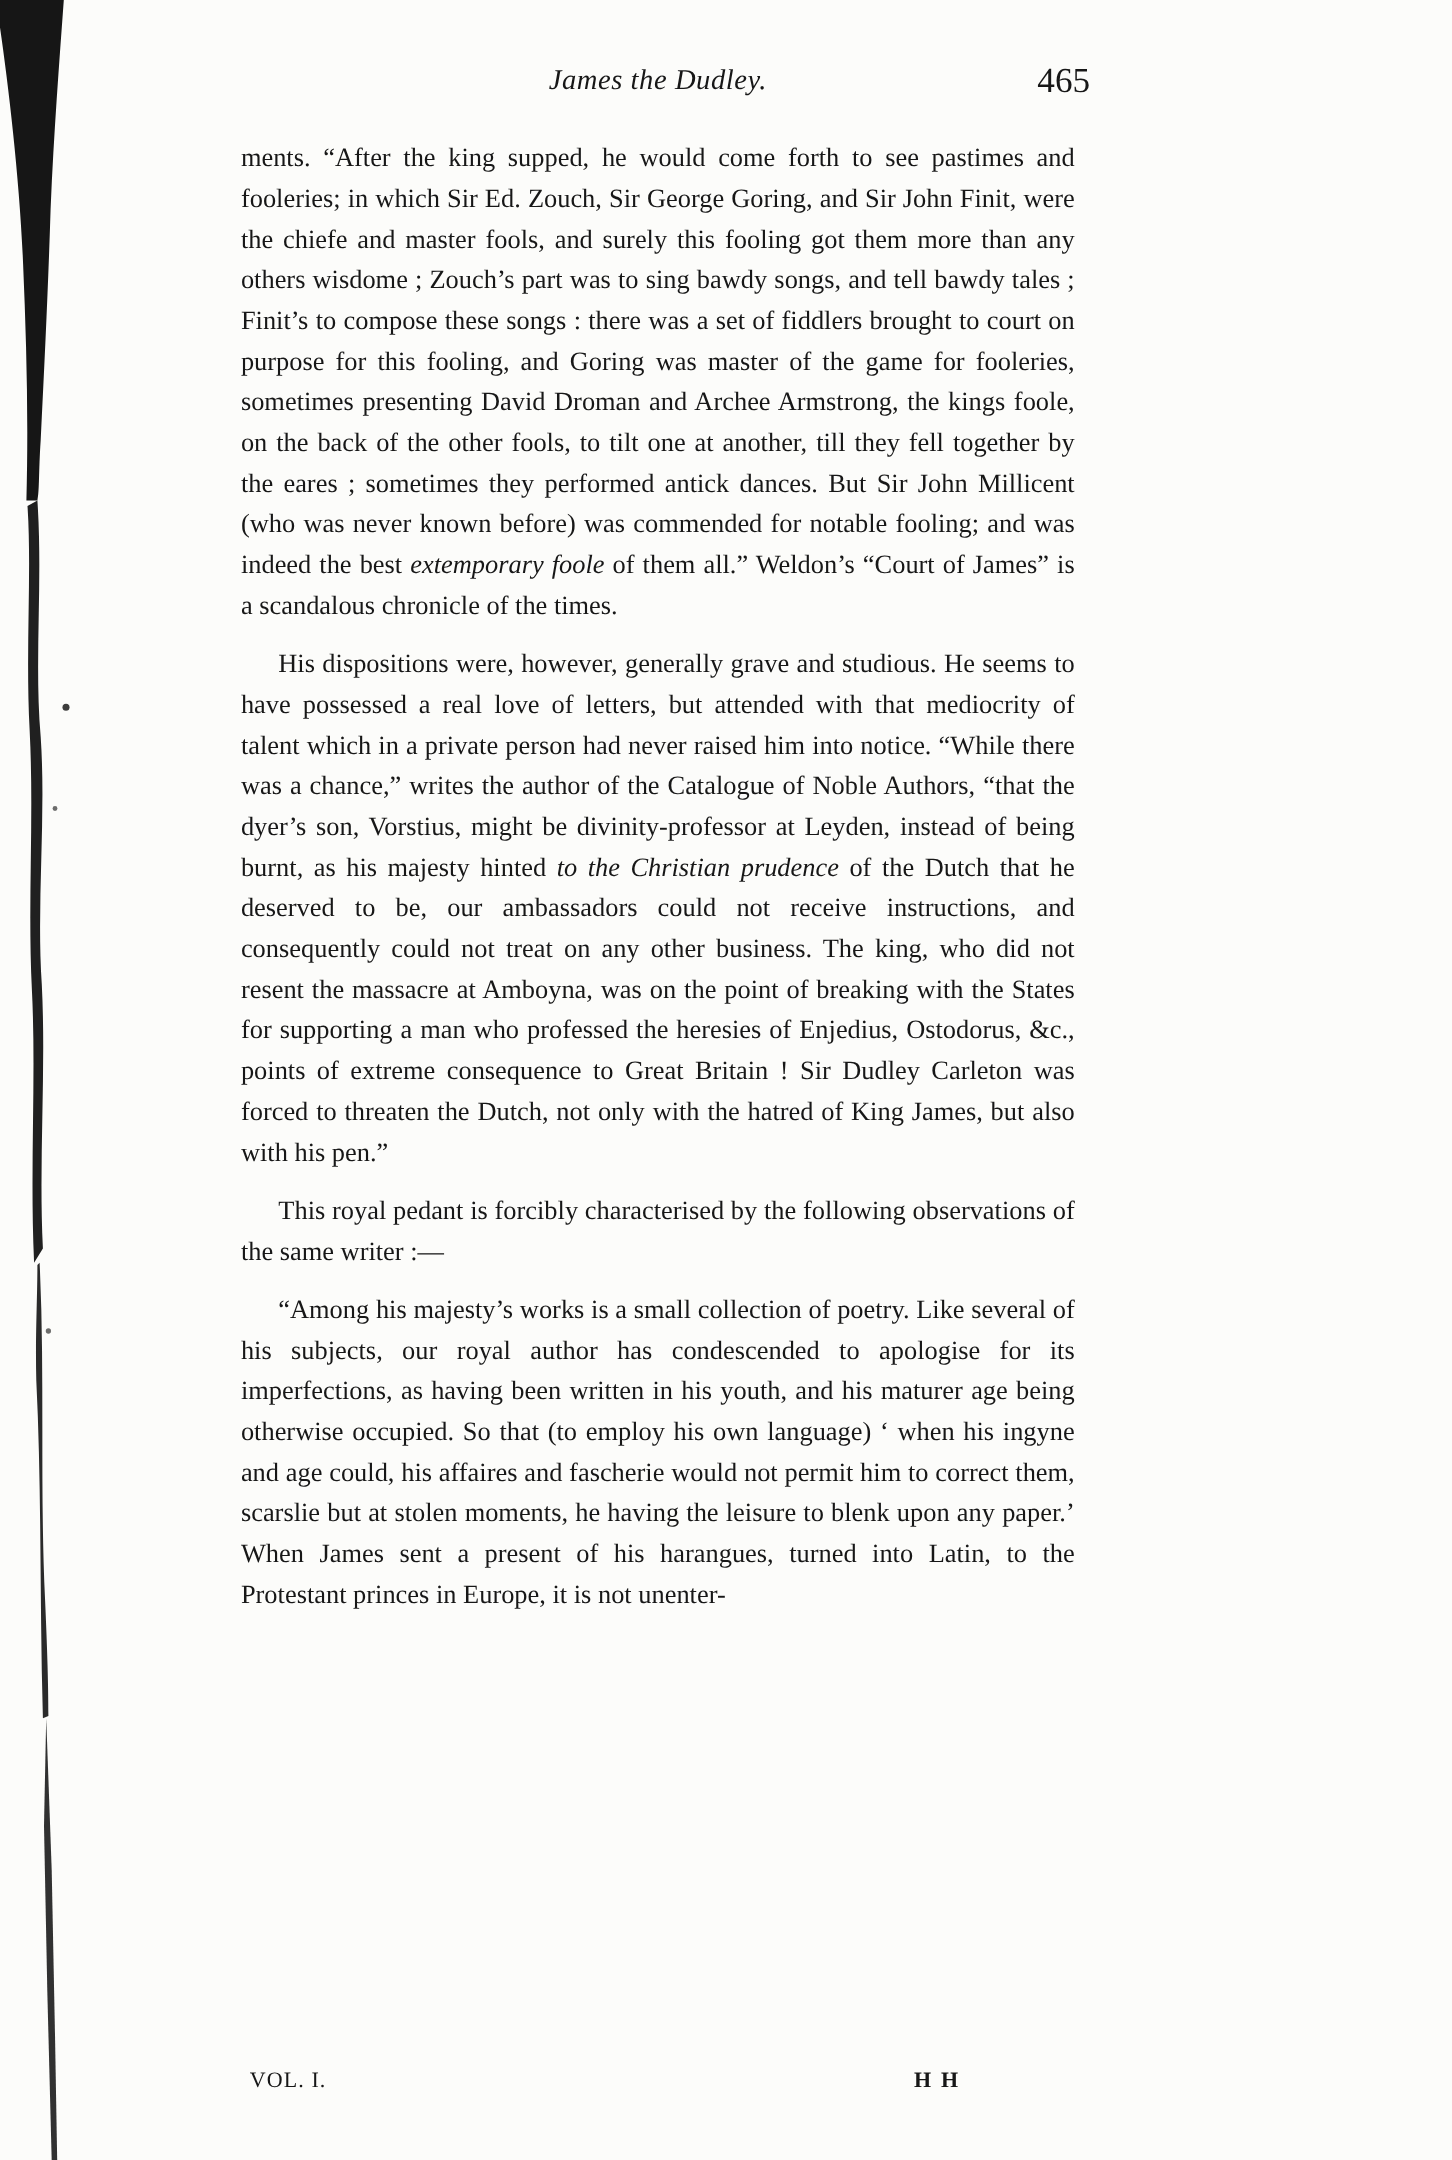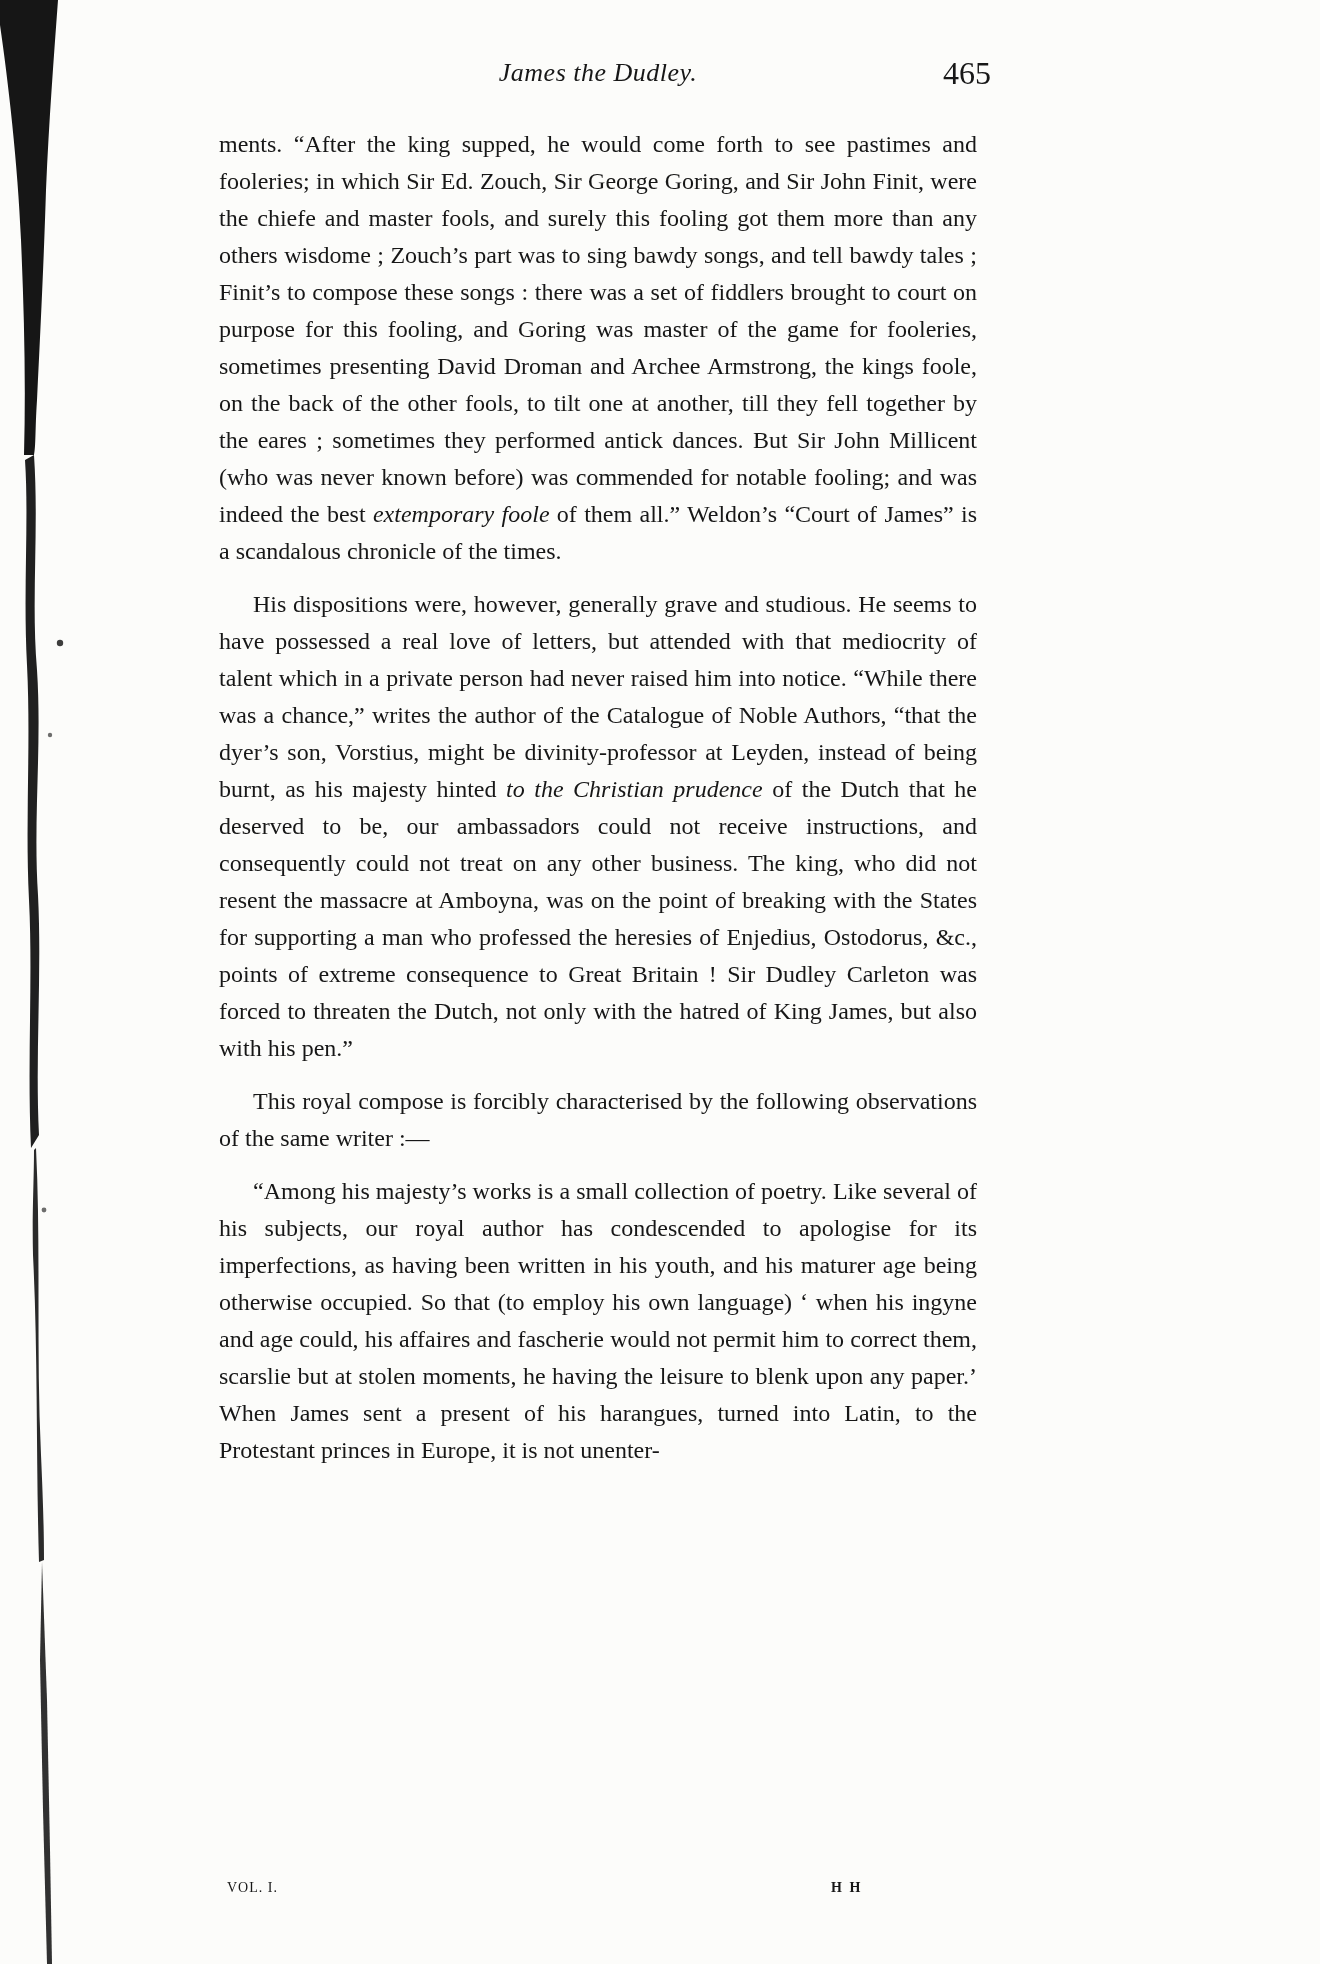--- a/index.html
+++ b/index.html
@@ -63,21 +63,21 @@
   }
   .body-text em {
     font-style: italic;
   }
   .footer {
     position: absolute;
     top: 1822px;
     left: 0;
     width: 100%;
     height: 30px;
-    font-size: 14px;
+    font-size: 20px;
   }
   .footer .vol {
     position: absolute;
     left: 24px;
     letter-spacing: 1px;
   }
   .footer .sig {
     position: absolute;
     left: 628px;
     font-weight: bold;
@@ -111,21 +111,21 @@
 <div class="content">
 
   <div class="header">
     <span class="head-title">James the Dudley.</span>
     <span class="page-number">465</span>
   </div>
 
   <div class="body-text">
       <p class="para"><span>ments.  “After the king supped, he would come forth to see pastimes and fooleries; in which Sir Ed. Zouch, Sir George Goring, and Sir John Finit, were the chiefe and master fools, and surely this fooling got them more than any others wisdome ; Zouch’s part was to sing bawdy songs, and tell bawdy tales ; Finit’s to compose these songs : there was a set of fiddlers brought to court on purpose for this fooling, and Goring was master of the game for fooleries, sometimes presenting David Droman and Archee Armstrong, the kings foole, on the back of the other fools, to tilt one at another, till they fell together by the eares ; sometimes they performed antick dances.  But Sir John Millicent (who was never known before) was commended for notable fooling; and was indeed the best </span><em>extemporary foole</em><span> of them all.”  Weldon’s “Court of James” is a scandalous chronicle of the times.</span></p>
       <p class="para indent"><span>His dispositions were, however, generally grave and studious.  He seems to have possessed a real love of letters, but attended with that mediocrity of talent which in a private person had never raised him into notice.  “While there was a chance,” writes the author of the Catalogue of Noble Authors, “that the dyer’s son, Vorstius, might be divinity-professor at Leyden, instead of being burnt, as his majesty hinted </span><em>to the Christian prudence</em><span> of the Dutch that he deserved to be, our ambassadors could not receive instructions, and consequently could not treat on any other business.  The king, who did not resent the massacre at Amboyna, was on the point of breaking with the States for supporting a man who professed the heresies of Enjedius, Ostodorus, &amp;c., points of extreme consequence to Great Britain !  Sir Dudley Carleton was forced to threaten the Dutch, not only with the hatred of King James, but also with his pen.”</span></p>
-      <p class="para indent"><span>This royal compose is forcibly characterised by the following observations of the same writer :—</span></p>
+      <p class="para indent"><span>This royal pedant is forcibly characterised by the following observations of the same writer :—</span></p>
       <p class="para indent"><span>“Among his majesty’s works is a small collection of poetry.  Like several of his subjects, our royal author has condescended to apologise for its imperfections, as having been written in his youth, and his maturer age being otherwise occupied.  So that (to employ his own language) ‘ when his ingyne and age could, his affaires and fascherie would not permit him to correct them, scarslie but at stolen moments, he having the leisure to blenk upon any paper.’  When James sent a present of his harangues, turned into Latin, to the Protestant princes in Europe, it is not unenter-</span></p>
     </div>
 
   <div class="footer">
     <span class="vol">VOL. I.</span>
     <span class="sig">H H</span>
   </div>
 
 </div>
 

